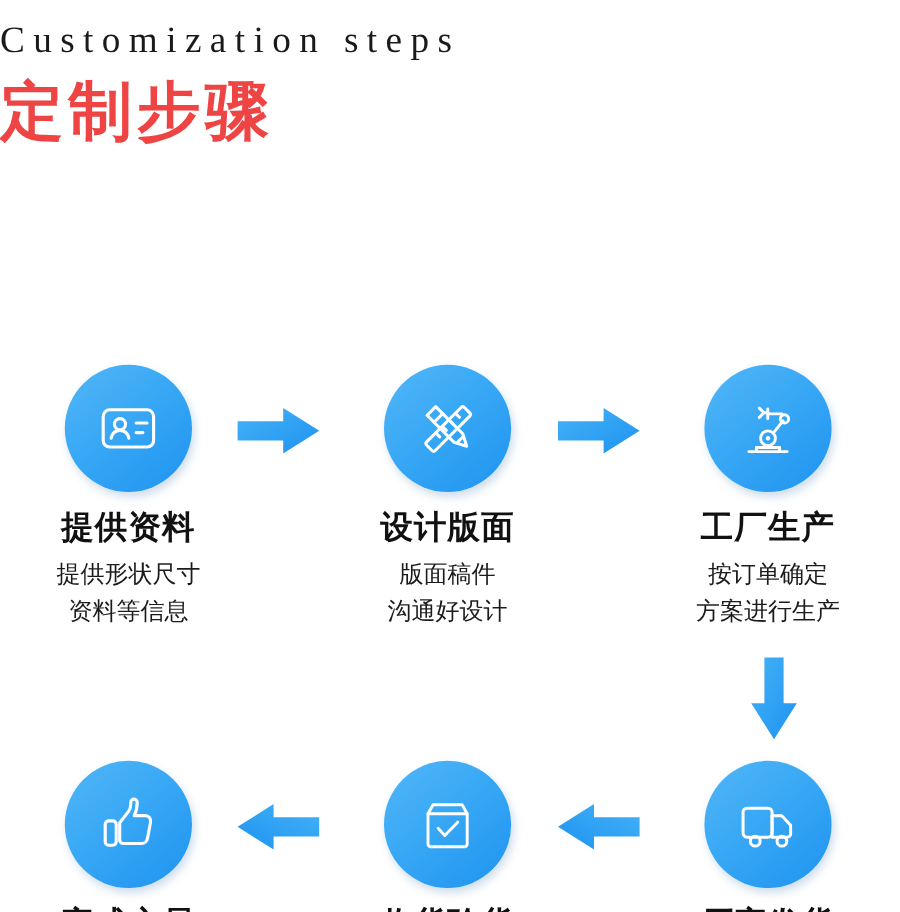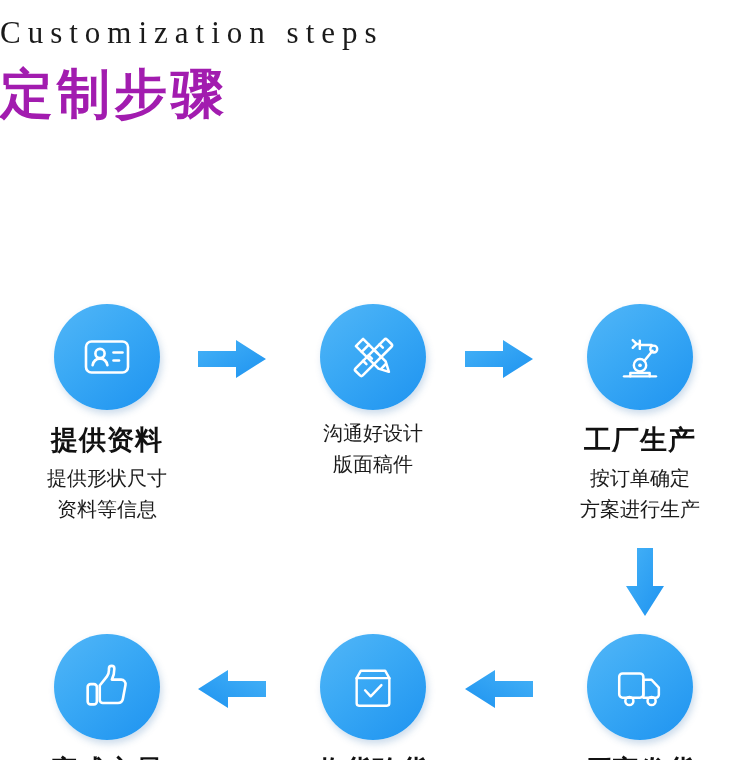--- a/index.html
+++ b/index.html
@@ -26,21 +26,21 @@
     font-size: 31px;
     letter-spacing: 7px;
     color: #1a1a1a;
     line-height: 1.1;
     white-space: nowrap;
   }
   .title-cn {
     font-family: "DejaVu Sans", "Liberation Sans", sans-serif;
     font-size: 53px;
     font-weight: bold;
-    color: #a21caf;
+    color: #ef4444;
     letter-spacing: 4px;
     line-height: 1.2;
     margin-top: 12px;
   }
 
   
   .steps-area {
     position: relative;
     width: 620px;
     height: 600px;
@@ -145,23 +145,24 @@
           </g>
           <g transform="rotate(-45 30 30)">
 
             <path d="M25.5 9.5h10.5v33l-5.2 10-5.3-10z"></path>
             <line x1="25.5" y1="18" x2="36" y2="18"></line>
             <line x1="27.6" y1="44.5" x2="33.9" y2="44.5"></line>
           </g>
         </svg>
       </span>
     </div>
+    <div class="step-title">设计版面</div>
     <div class="step-desc">
+      <div>版面稿件</div>
       <div>沟通好设计</div>
-      <div>版面稿件</div>
     </div>
   </div>
 
   <div class="step step-row1 col-3">
     <div class="circle">
       <span>
         <svg width="58" height="58" viewBox="0 0 60 60" fill="none" stroke="#ffffff" stroke-width="2.5" stroke-linecap="round" stroke-linejoin="round">
 
           <line x1="13.5" y1="50" x2="46.5" y2="50"></line>
           <path d="M20 50v-3.5h20V50"></path>

